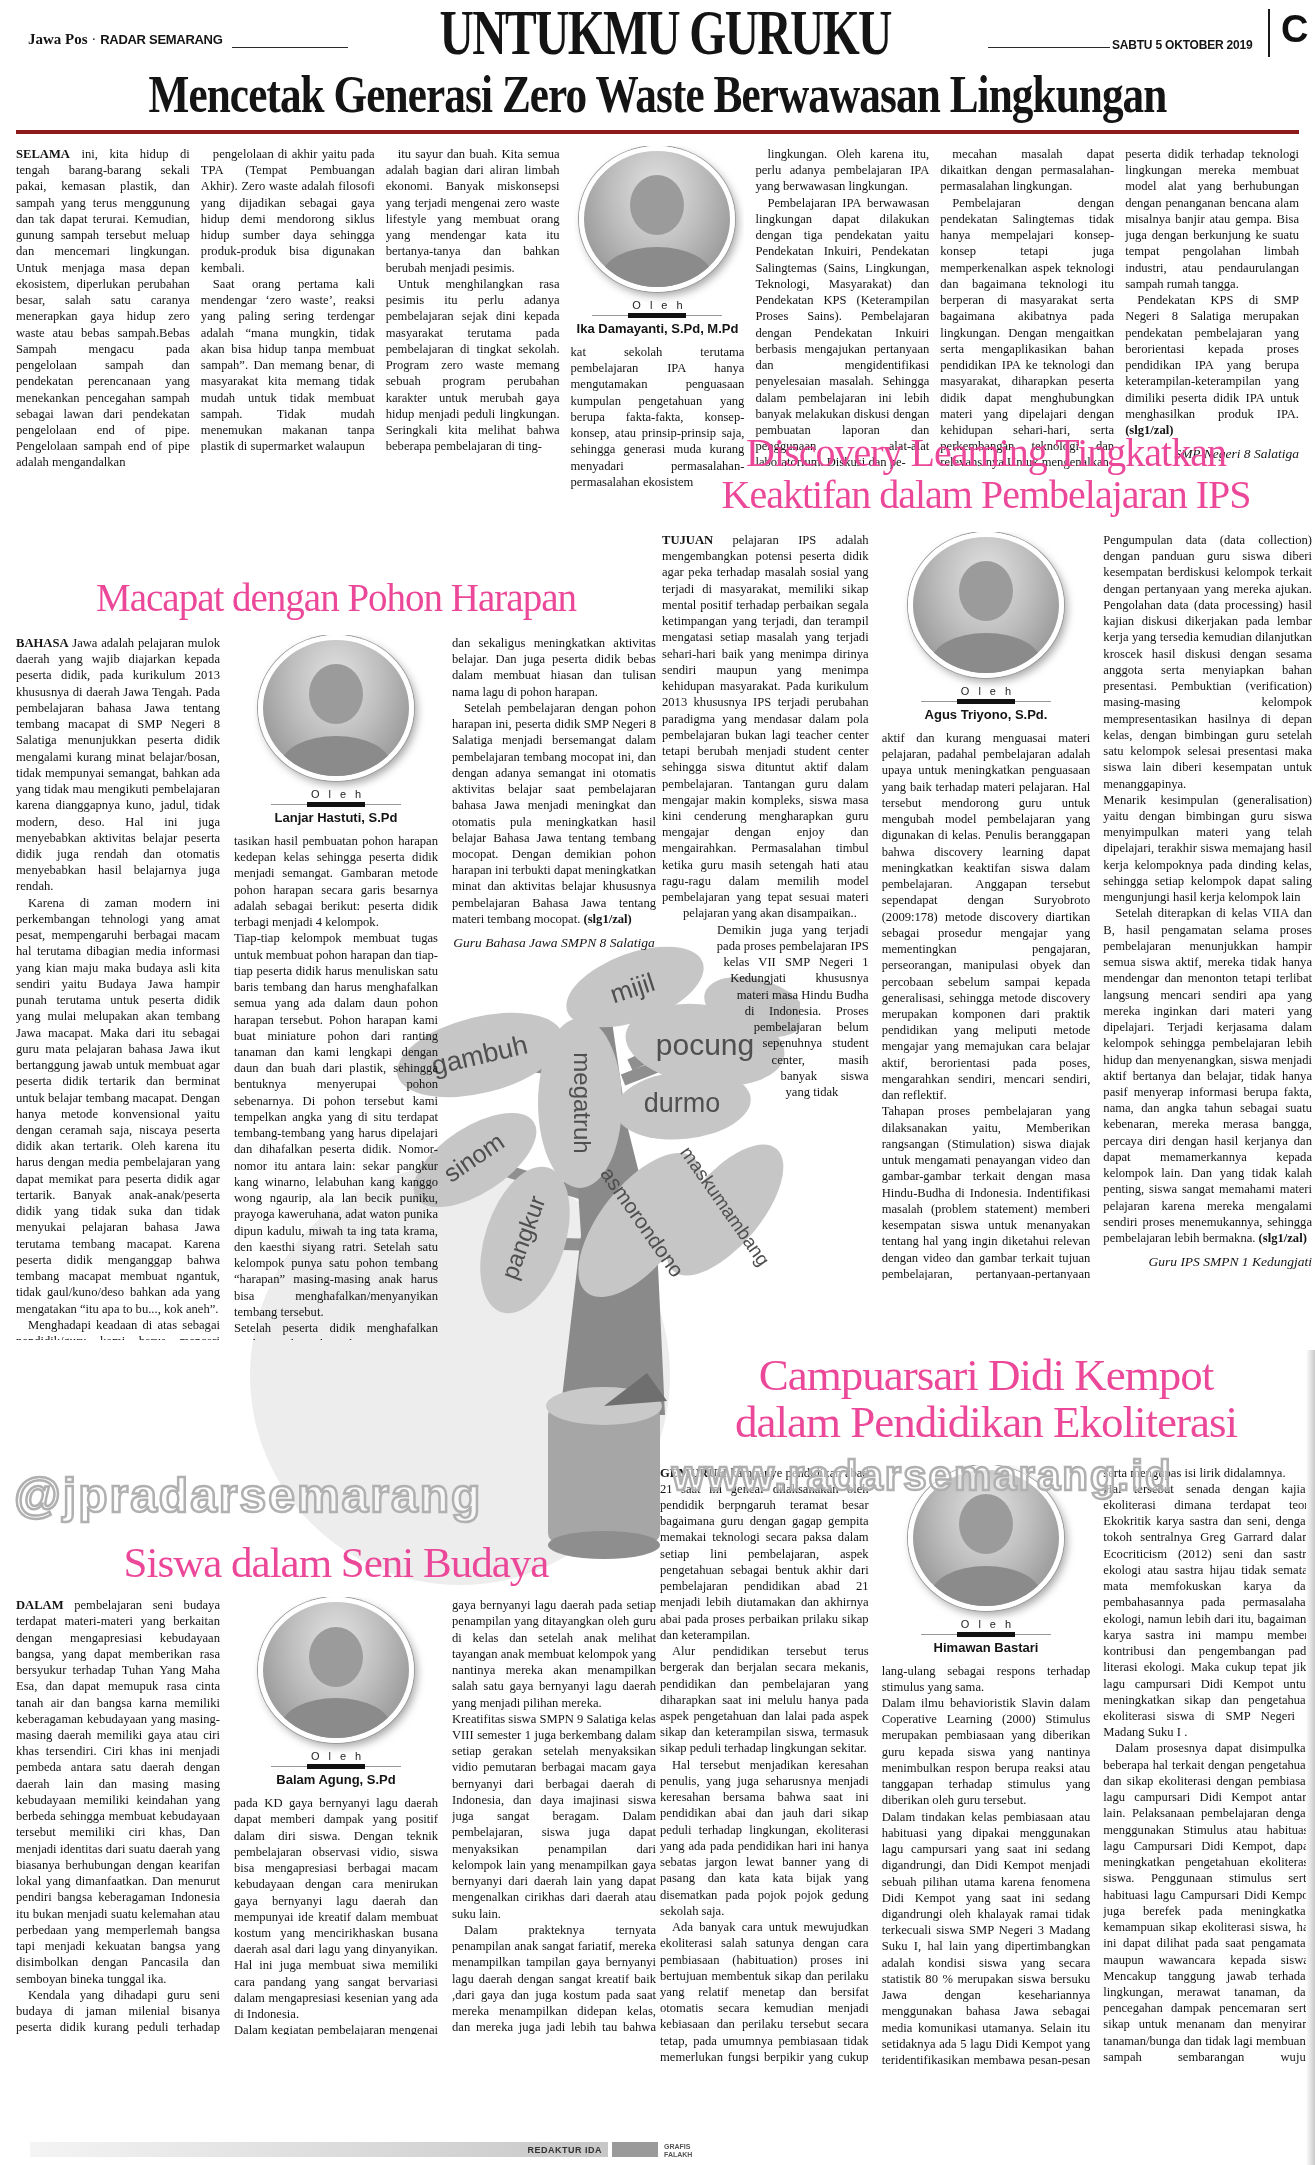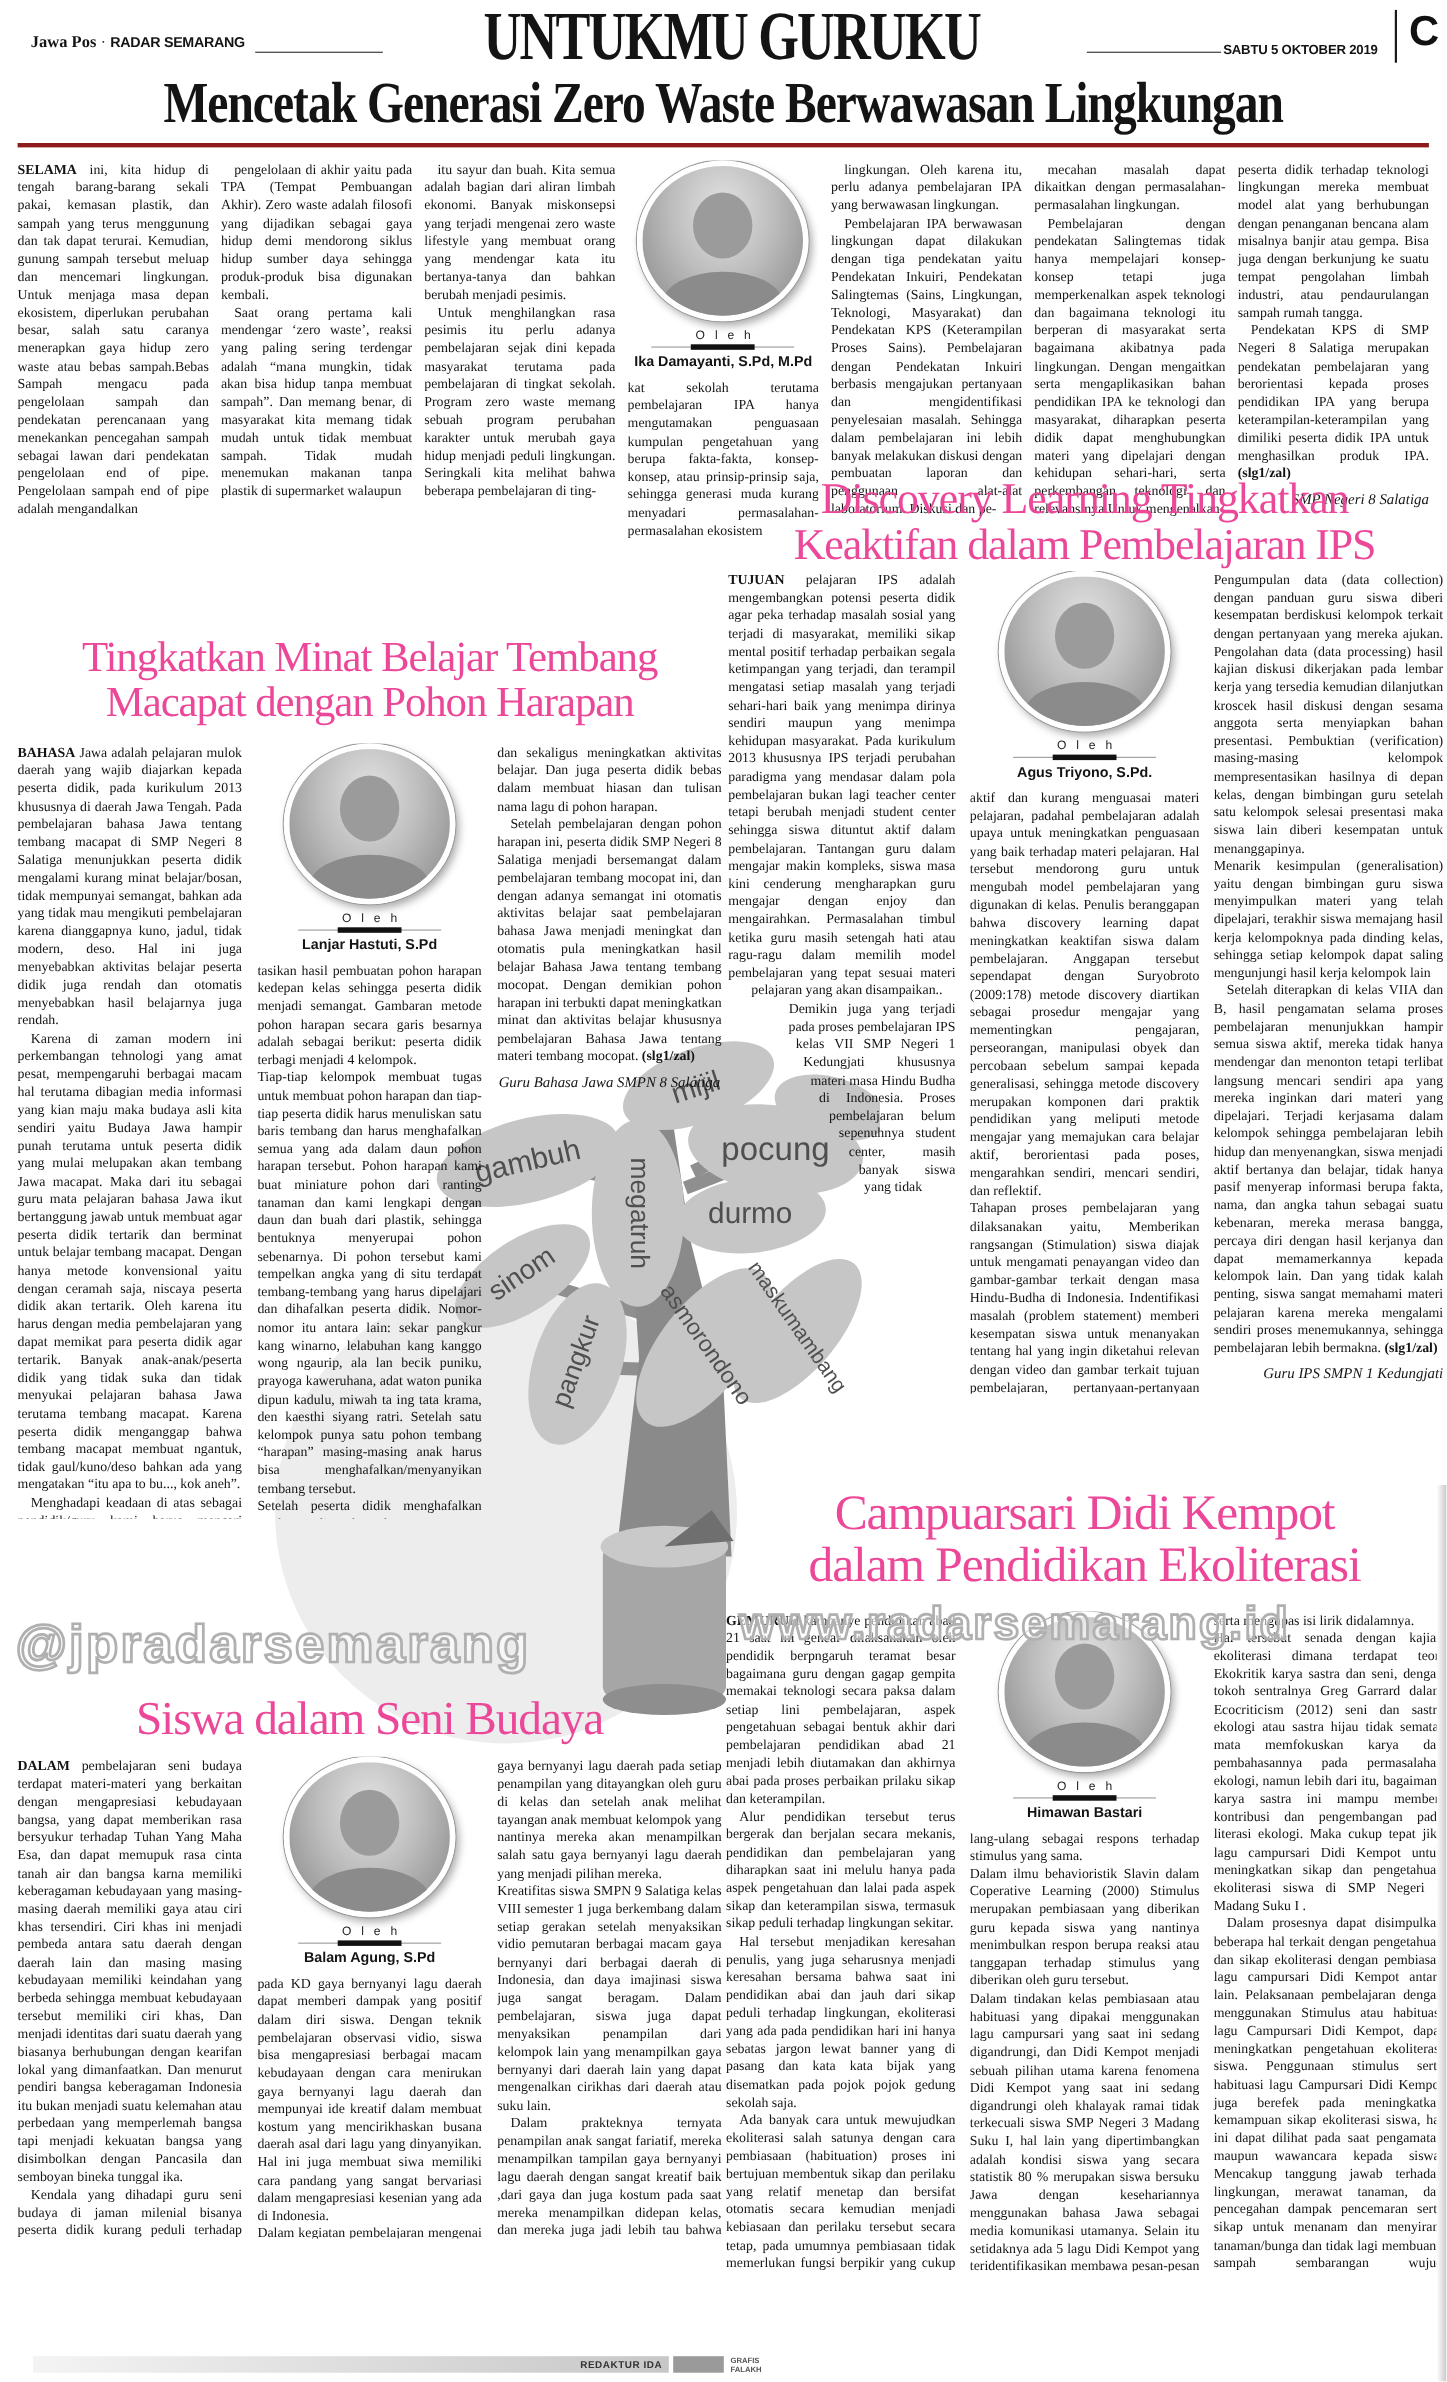--- a/index.html
+++ b/index.html
@@ -47,21 +47,21 @@
   .oleh-line::after{content:"";position:absolute;left:50%;top:-2px;transform:translateX(-50%);width:58px;height:5px;background:#111;}
   .author-name{font-family:"Liberation Sans",sans-serif;font-weight:bold;font-size:13px;margin-top:5px;text-align:center;}
   
   #art1{left:16px;top:70px;width:1283px;}
   #art1 .cols{grid-template-columns:repeat(7,1fr);gap:11px;height:400px;}
   #art2{left:16px;top:578px;width:640px;}
   #art2 .hl-sub{font-size:39px;}
   #art2 .cols{grid-template-columns:repeat(3,1fr);gap:14px;height:705px;margin-top:16px;}
   #art3{left:660px;top:432px;width:652px;}
   #art3 .hl-sub{font-size:40px;}
-  #art3 .cols{grid-template-columns:repeat(3,1fr);gap:13px;height:748px;margin-top:3px;}
+  #art3 .cols{grid-template-columns:repeat(3,1fr);gap:13px;height:748px;margin-top:16px;}
   #art4{left:660px;top:1352px;width:652px;}
   #art4 .hl-sub{font-size:45px;}
   #art4 .cols{grid-template-columns:repeat(3,1fr);gap:13px;height:600px;margin-top:18px;}
   #art5{left:16px;top:1540px;width:640px;}
   #art5 .hl-sub{font-size:43px;}
   #art5 .cols{grid-template-columns:repeat(3,1fr);gap:14px;height:438px;}
   
   .intrude{float:left;width:138px;height:748px;
      shape-outside:polygon(0 0, 2px 0, 2px 50%, 38% 55%, 58% 64%, 88% 74%, 100% 82%, 100% 100%, 0 100%);}
   
@@ -197,21 +197,20 @@
           <p class="firstp">peserta didik terhadap teknologi lingkungan mereka membuat model alat yang berhubungan dengan penanganan bencana alam misalnya banjir atau gempa. Bisa juga dengan berkunjung ke suatu tempat pengolahan limbah industri, atau pendaurulangan sampah rumah tangga.</p>
         </div>
       <p class="closing-p"><span>Pendekatan KPS di SMP Negeri 8 Salatiga merupakan pendekatan pembelajaran yang berorientasi kepada proses pendidikan IPA yang berupa keterampilan-keterampilan yang dimiliki peserta didik IPA untuk menghasilkan produk IPA.</span><b>(slg1/zal)</b></p>
       <div class="byline right">SMP Negeri 8 Salatiga</div>
     </div>
   </div>
 </div>
 
 <div id="art2" class="article">
   <div class="hl-sub">
-    <div>Tingkatkan Minat Belajar Tembang</div>
     <div>Macapat dengan Pohon Harapan</div>
   </div>
   <div class="cols body-text">
     <div class="col">
       <p class="firstp"><b class="lead">BAHASA</b><span> Jawa adalah pelajaran mulok daerah yang wajib diajarkan kepada peserta didik, pada kurikulum 2013 khususnya di daerah Jawa Tengah. Pada pembelajaran bahasa Jawa tentang tembang macapat di SMP Negeri 8 Salatiga menunjukkan peserta didik mengalami kurang minat belajar/bosan, tidak mempunyai semangat, bahkan ada yang tidak mau mengikuti pembelajaran karena dianggapnya kuno, jadul, tidak modern, deso. Hal ini juga menyebabkan aktivitas belajar peserta didik juga rendah dan otomatis menyebabkan hasil belajarnya juga rendah.</span></p>
       <div>
           <p>Karena di zaman modern ini perkembangan tehnologi yang amat pesat, mempengaruhi berbagai macam hal terutama dibagian media informasi yang kian maju maka budaya asli kita sendiri yaitu Budaya Jawa hampir punah terutama untuk peserta didik yang mulai melupakan akan tembang Jawa macapat. Maka dari itu sebagai guru mata pelajaran bahasa Jawa ikut bertanggung jawab untuk membuat agar peserta didik tertarik dan berminat untuk belajar tembang macapat. Dengan hanya metode konvensional yaitu dengan ceramah saja, niscaya peserta didik akan tertarik. Oleh karena itu harus dengan media pembelajaran yang dapat memikat para peserta didik agar tertarik. Banyak anak-anak/peserta didik yang tidak suka dan tidak menyukai pelajaran bahasa Jawa terutama tembang macapat. Karena peserta didik menganggap bahwa tembang macapat membuat ngantuk, tidak gaul/kuno/deso bahkan ada yang mengatakan “itu apa to bu..., kok aneh”.</p>
           <p>Menghadapi keadaan di atas sebagai pendidik/guru kami harus mencari solusi dalam memecahkan masalah tersebut. Cara membuat peserta didik agar minat belajarnya meningkat dan selalu tertarik terhadap tembang Jawa macapat sekaligus meningkatkan aktivitas belajarnya yaitu dengan metode pohon harapan.</p>
         </div>
     </div>

